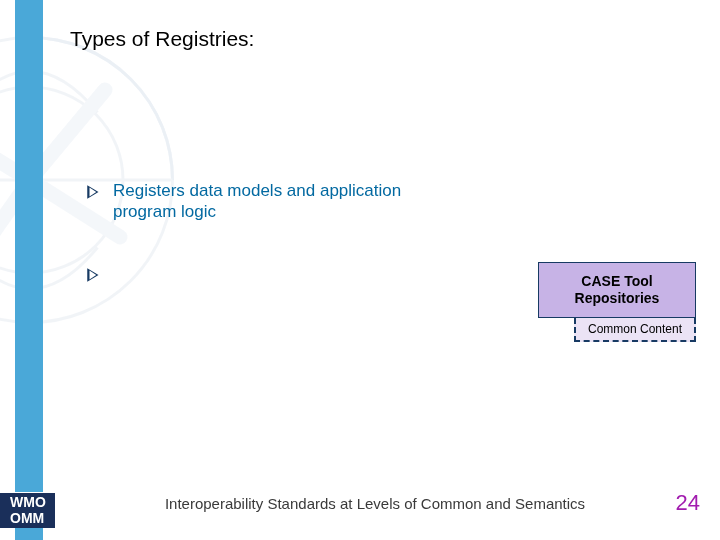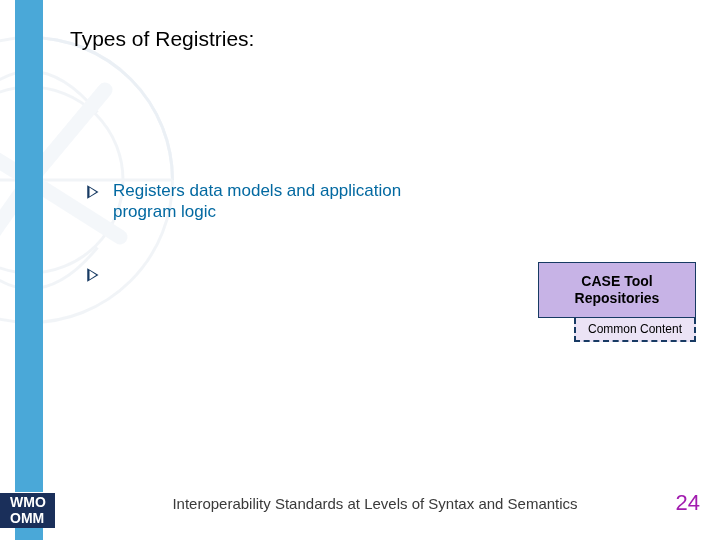--- a/index.html
+++ b/index.html
@@ -170,21 +170,21 @@
     </svg>
   </div>
 </div>
 
 <div class="box-wrapper">
   <div class="box-top">CASE Tool Repositories</div>
   <div class="box-bottom">Common Content</div>
 </div>
 
 <div class="footer">
-  <div class="footer-text">Interoperability Standards at Levels of Syntax and Semantics</div>
+  <div class="footer-text">Interoperability Standards at Levels of Common and Semantics</div>
 </div>
 
 <div class="page-num">24</div>
 
 <div class="wmo-badge">
   <span>WMO</span>
   <span>OMM</span>
 </div>
 
 </body></html>

